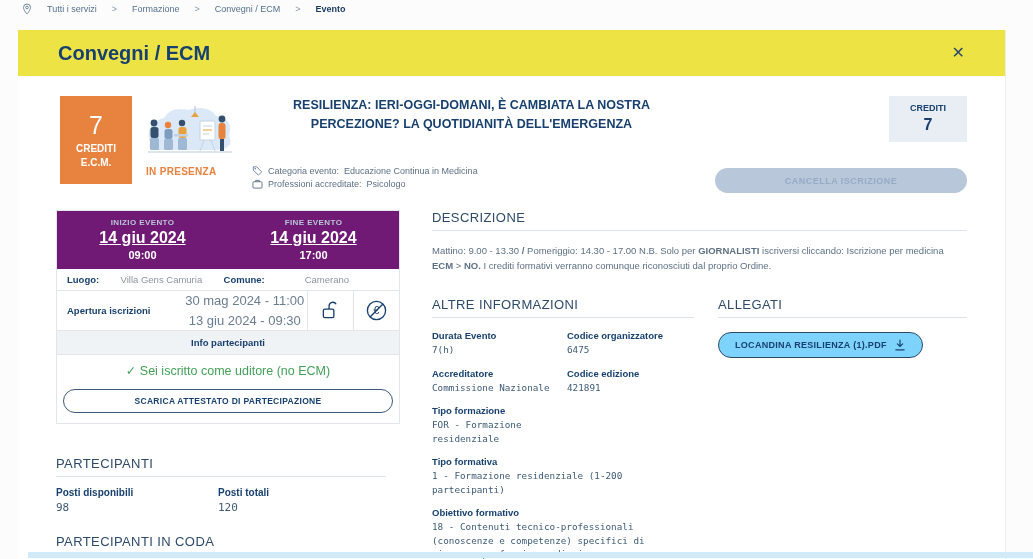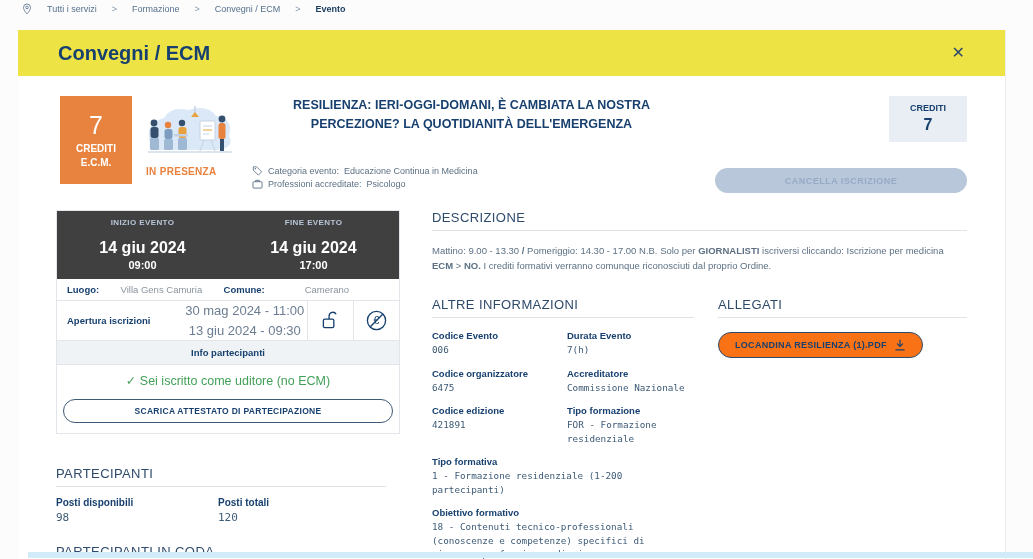--- a/index.html
+++ b/index.html
@@ -37,24 +37,24 @@
   .credits-value { font-size:16px; font-weight:bold; color:#17406F; margin-top:3px; }
   .cancel-btn { margin-top:26px; width:100%; height:25px; border:none; border-radius:13px; background:#b9c7da; color:#95aac5; font-size:9px; font-weight:bold; letter-spacing:.5px; font-family:inherit; cursor:default; }
 
   
   .main { display:flex; gap:32px; margin-top:6px; }
   .left-col { width:344px; flex:none; }
   .right-col { flex:1; }
 
   
   .sched { border:1px solid #e2e6ea; }
-  .sched-head { background:#404040; display:flex; padding:7px 0 8px; }
+  .sched-head { background:#701a75; display:flex; padding:7px 0 8px; }
   .sched-col { flex:1; text-align:center; }
   .sched-lbl { font-size:8px; font-weight:bold; color:#b9c6d8; letter-spacing:.4px; }
-  .sched-date { font-size:16px; font-weight:bold; color:#fff; margin-top:12px; }
+  .sched-date { font-size:16px; font-weight:bold; color:#fff; margin-top:2px;text-decoration:underline; }
   .sched-time { font-size:11px; font-weight:bold; color:#fff; margin-top:2px; }
   .row-luogo { display:flex; padding:5px 10px; font-size:9.5px; border-bottom:1px solid #e2e6ea; align-items:center; }
   .row-luogo .lbl { font-weight:bold; color:#17406F; flex:none; }
   .row-luogo .val { color:#8a949e; flex:1; text-align:center; }
   .row-apertura { display:flex; border-bottom:1px solid #e2e6ea; align-items:stretch; }
   .ap-label { flex:1.1; padding:8px 10px; font-size:9.5px; font-weight:bold; color:#17406F; display:flex; align-items:center; }
   .ap-dates { flex:1.3; text-align:center; font-size:13px; color:#6b7d90; line-height:1.5; display:flex; flex-direction:column; justify-content:center; }
   .ap-icon { width:46px; border-left:1px solid #e2e6ea; display:flex; align-items:center; justify-content:center; }
   .row-infobar { background:#f0f3f6; text-align:center; font-size:9.5px; font-weight:bold; color:#17406F; padding:6px; border-bottom:1px solid #e2e6ea; }
   .row-status { padding:8px 6px; text-align:center; font-size:12.5px; color:#43A058; }
@@ -74,21 +74,21 @@
 
   
   .desc-p { margin-top:12px; font-size:9.5px; color:#5d7083; line-height:1.6; padding-right:6px; }
   .info-alle { display:flex; margin-top:24px; gap:24px; }
   .altre { width:262px; flex:none; }
   .fields { display:grid; grid-template-columns:1fr 1fr; gap:11px 8px; margin-top:12px; }
   .field.full { grid-column:1 / -1; }
   .f-lbl { font-size:9.5px; font-weight:bold; color:#17406F; }
   .f-val { font-family:"DejaVu Sans Mono", monospace; font-size:9.3px; color:#3d5a76; margin-top:2px; line-height:1.45; }
   .alle { flex:1; max-width:280px; }
-  .pdf-btn { margin-top:14px; display:inline-flex; align-items:center; gap:7px; border:1px solid #2e4a6b; border-radius:14px; background:#f97316; padding:6px 16px; font-size:9px; font-weight:bold; color:#17406F; letter-spacing:.3px; font-family:inherit; cursor:pointer; }
+  .pdf-btn { margin-top:14px; display:inline-flex; align-items:center; gap:7px; border:1px solid #2e4a6b; border-radius:14px; background:#7dd3fc; padding:6px 16px; font-size:9px; font-weight:bold; color:#17406F; letter-spacing:.3px; font-family:inherit; cursor:pointer; }
 
   .bottom-bar { position:absolute; left:28px; right:0; bottom:1px; height:6px; background:#d2ebf8; z-index:6; }
 </style>
 </head>
 <body>
 
 <nav class="breadcrumb">
   <span style="display:inline-flex;">
     <svg width="10" height="12" viewBox="0 0 12 14">
         <path d="M6 1a4.2 4.2 0 0 1 4.2 4.2C10.2 8.4 6 13 6 13S1.8 8.4 1.8 5.2A4.2 4.2 0 0 1 6 1z" fill="none" stroke="#54708c" stroke-width="1"></path>
@@ -280,24 +280,20 @@
           <p class="desc-p">
             <span>Mattino: 9.00 - 13.30 </span><b>/</b><span> Pomeriggio: 14.30 - 17.00 N.B. Solo per </span><b>GIORNALISTI</b><span> iscriversi cliccando: Iscrizione per medicina </span><b>ECM</b><span> &gt; </span><b>NO.</b><span> I crediti formativi verranno comunque riconosciuti dal proprio Ordine.</span>
           </p>
         </div>
 
         <div class="info-alle">
           <div class="altre">
             <div class="section-h">ALTRE INFORMAZIONI</div>
             <div class="fields">
               <div class="field">
-                <div class="f-lbl">Codice Evento</div>
-                <div class="f-val">006</div>
-              </div>
-              <div class="field">
                 <div class="f-lbl">Durata Evento</div>
                 <div class="f-val">7(h)</div>
               </div>
               <div class="field">
                 <div class="f-lbl">Codice organizzatore</div>
                 <div class="f-val">6475</div>
               </div>
               <div class="field">
                 <div class="f-lbl">Accreditatore</div>
                 <div class="f-val">Commissione Nazionale</div>

